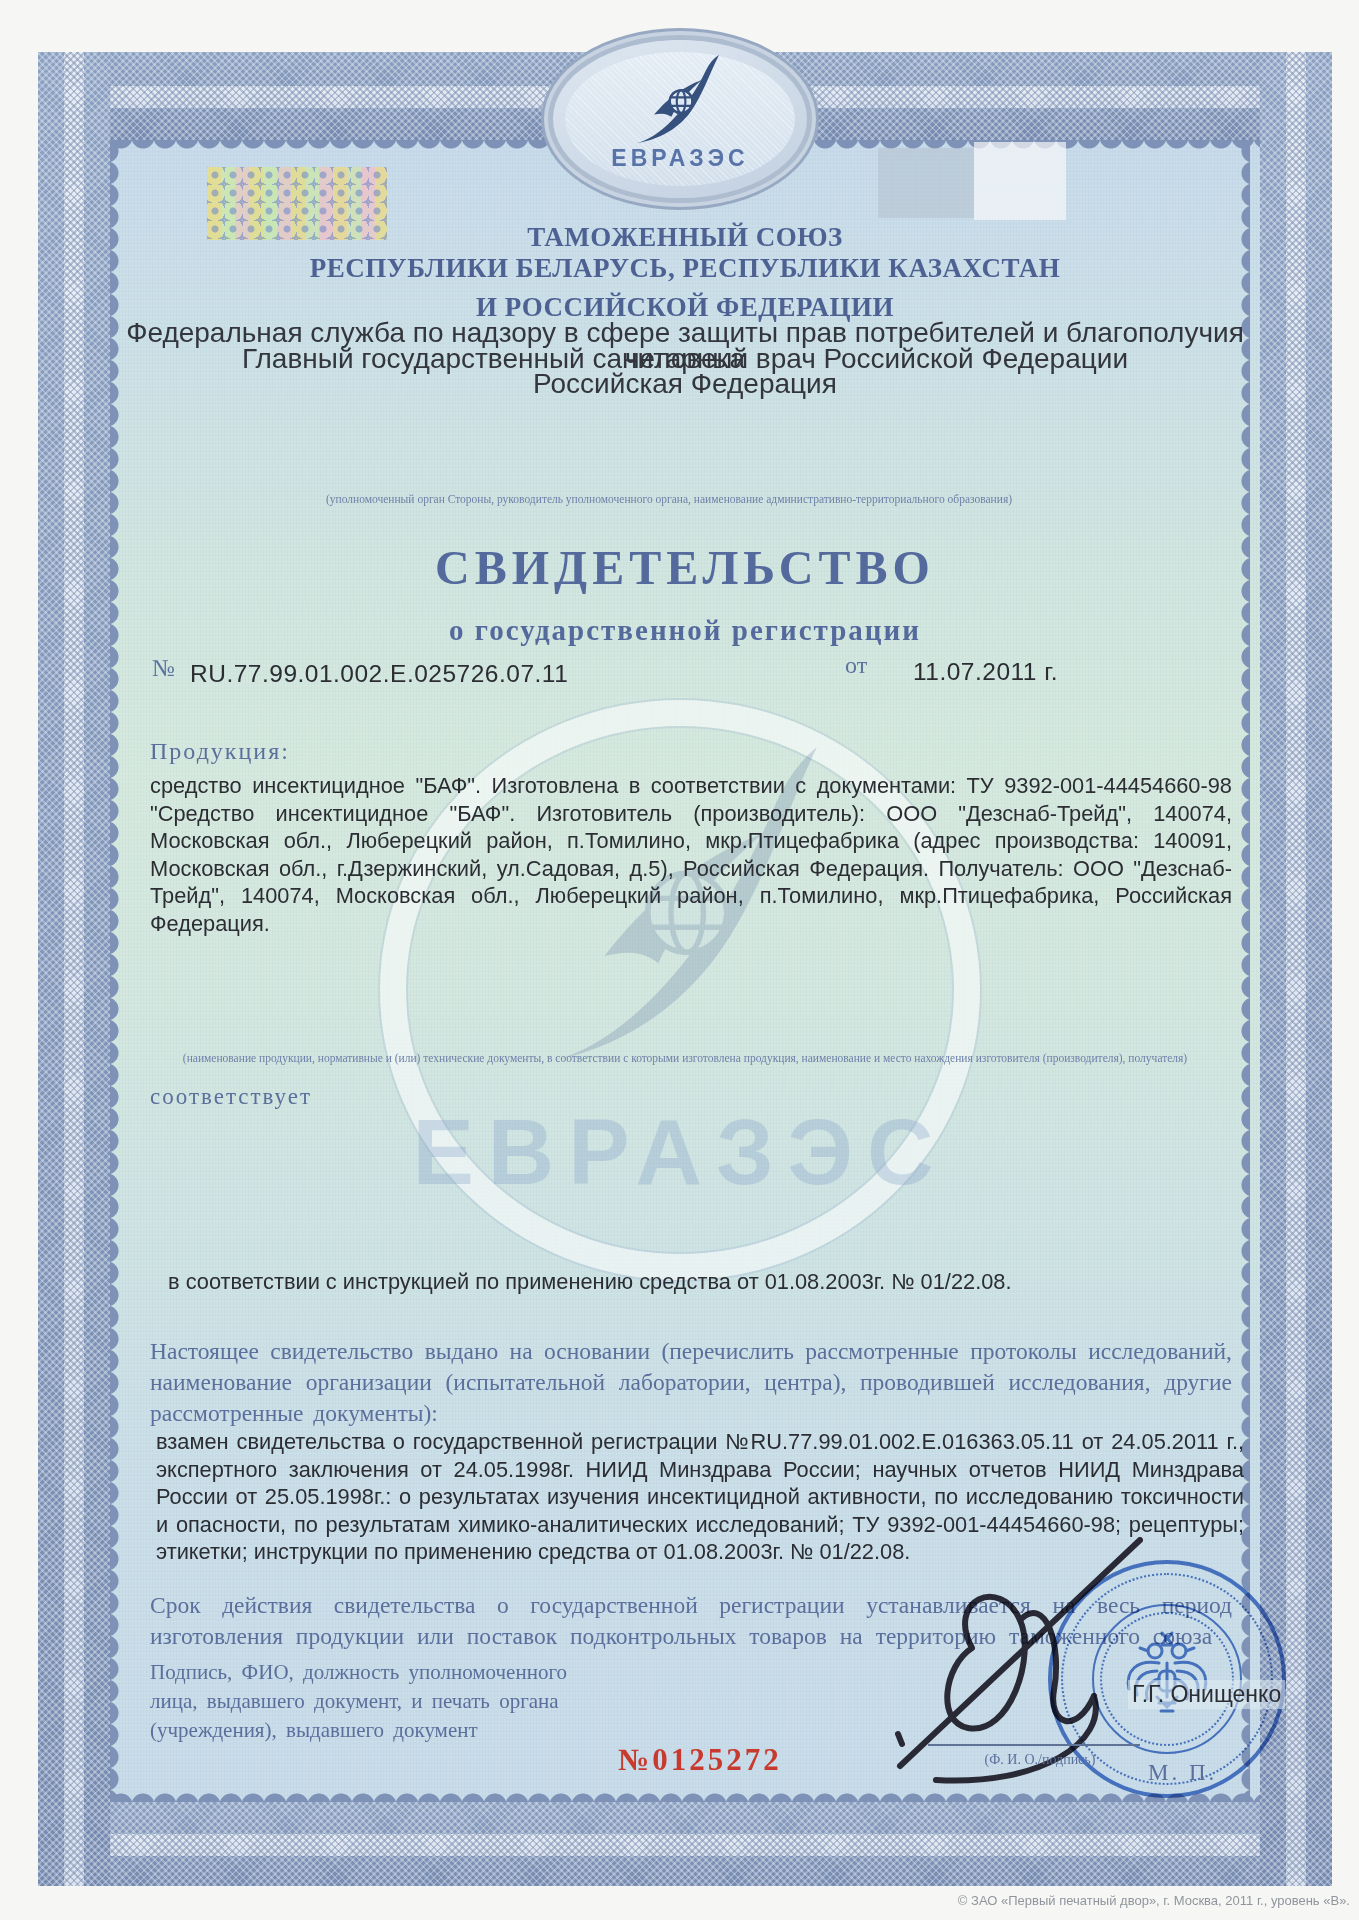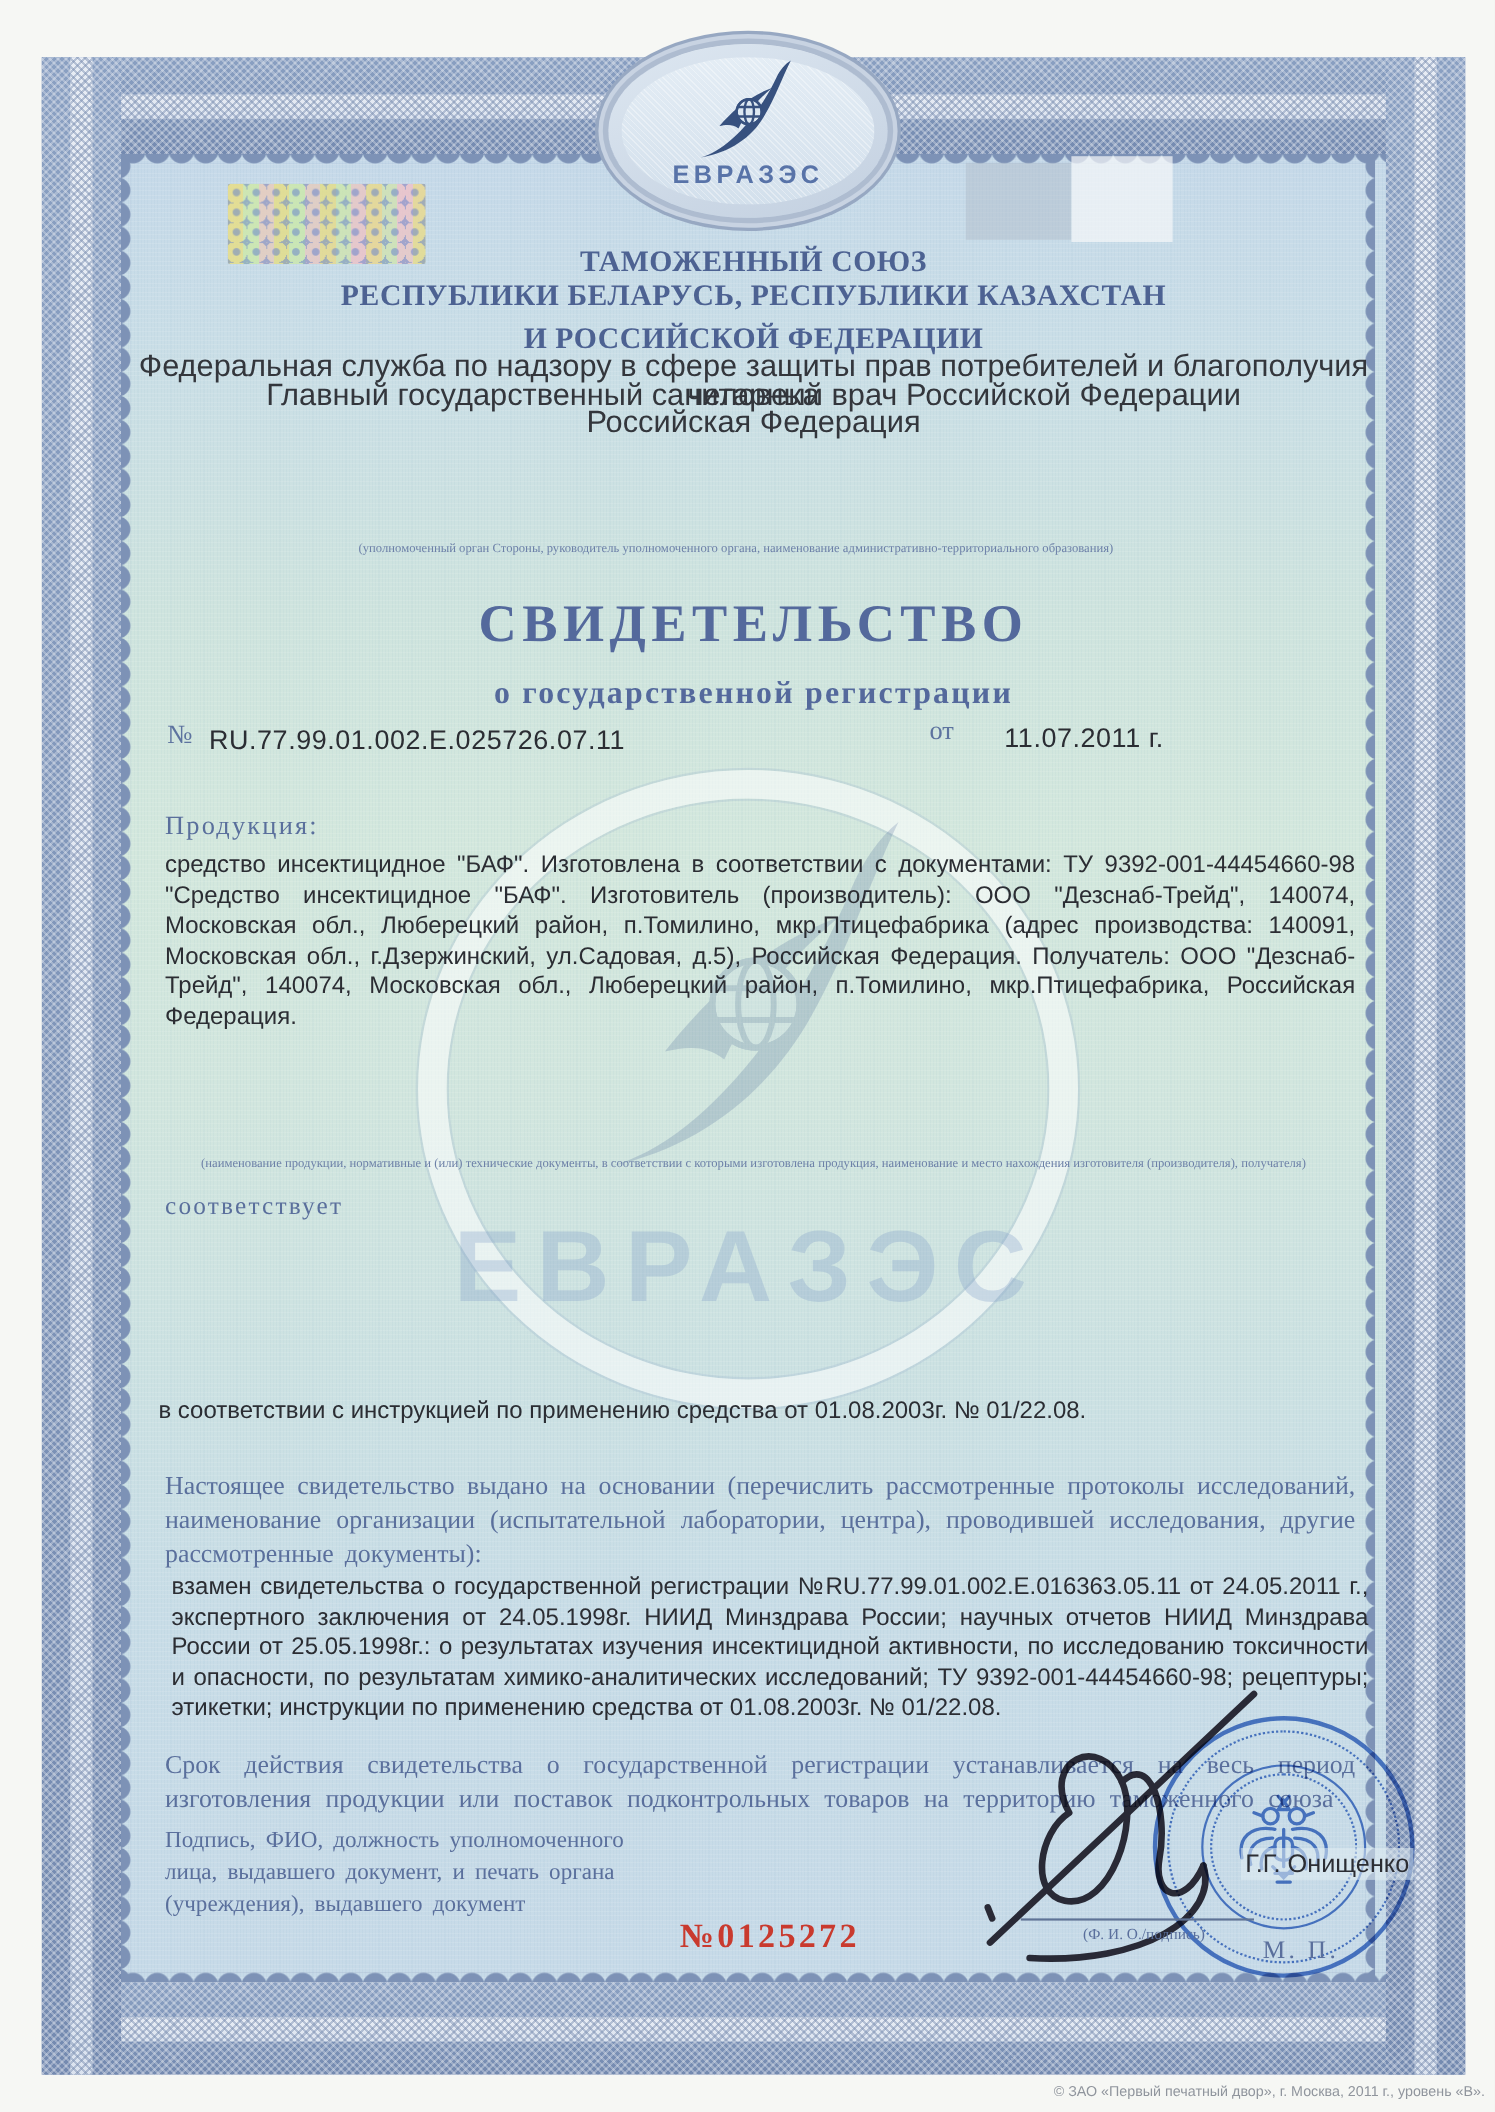--- a/index.html
+++ b/index.html
@@ -191,21 +191,21 @@
   <div class="abs typed num-value" style="left:190px;top:660px;">RU.77.99.01.002.Е.025726.07.11</div>
   <div class="abs num-label" style="left:845px;top:652px;">от</div>
   <div class="abs typed num-value" style="left:883px;top:658px;margin-left:30px;">11.07.2011 г.</div>
 
   <div class="abs tpl" style="left:150px;top:738px;font-size:24px;letter-spacing:2px;">Продукция:</div>
   <div class="abs typed typed-par just" style="left:150px;top:772px;width:1082px;">средство инсектицидное "БАФ". Изготовлена в соответствии с документами: ТУ 9392-001-44454660-98 "Средство инсектицидное "БАФ". Изготовитель (производитель): ООО "Дезснаб-Трейд", 140074, Московская обл., Люберецкий район, п.Томилино, мкр.Птицефабрика (адрес производства: 140091, Московская обл., г.Дзержинский, ул.Садовая, д.5), Российская Федерация.  Получатель: ООО "Дезснаб-Трейд", 140074, Московская обл., Люберецкий район, п.Томилино, мкр.Птицефабрика, Российская Федерация.</div>
   <div class="abs caption center" style="left:130px;top:1052px;width:1110px;">(наименование продукции, нормативные и (или) технические документы, в соответствии с которыми изготовлена продукция, наименование и место нахождения изготовителя (производителя), получателя)</div>
 
   <div class="abs tpl" style="left:150px;top:1084px;font-size:23px;letter-spacing:2px;">соответствует</div>
 
-  <div class="abs typed typed-par" style="left:144px;top:1268px;width:1082px;">в соответствии с инструкцией по применению средства от 01.08.2003г. № 01/22.08.</div>
+  <div class="abs typed typed-par" style="left:168px;top:1268px;width:1082px;">в соответствии с инструкцией по применению средства от 01.08.2003г. № 01/22.08.</div>
 
   <div class="abs tpl tpl-par just" style="left:150px;top:1336px;width:1082px;word-spacing:4px;">Настоящее свидетельство выдано на основании (перечислить рассмотренные протоколы исследований, наименование организации (испытательной лаборатории, центра), проводившей исследования, другие рассмотренные документы):</div>
   <div class="abs typed typed-par just" style="left:156px;top:1428px;width:1088px;">взамен свидетельства о государственной регистрации №RU.77.99.01.002.Е.016363.05.11 от 24.05.2011 г., экспертного заключения от 24.05.1998г. НИИД Минздрава России; научных отчетов НИИД Минздрава России от 25.05.1998г.: о результатах изучения инсектицидной активности, по исследованию токсичности и опасности, по результатам химико-аналитических исследований; ТУ 9392-001-44454660-98; рецептуры; этикетки; инструкции по применению средства от 01.08.2003г. № 01/22.08.</div>
 
   <div class="abs tpl tpl-par just" style="left:150px;top:1590px;width:1082px;word-spacing:7px;">Срок действия свидетельства о государственной регистрации устанавливается на весь период изготовления продукции или поставок подконтрольных товаров на территорию таможенного союза</div>
 
   <div class="abs tpl" style="left:150px;top:1658px;width:470px;font-size:21px;line-height:29px;word-spacing:4px;">Подпись, ФИО, должность уполномоченного лица, выдавшего документ, и печать органа (учреждения), выдавшего документ</div>
 
   <div class="abs" id="seal">
     <div class="c1"></div>

